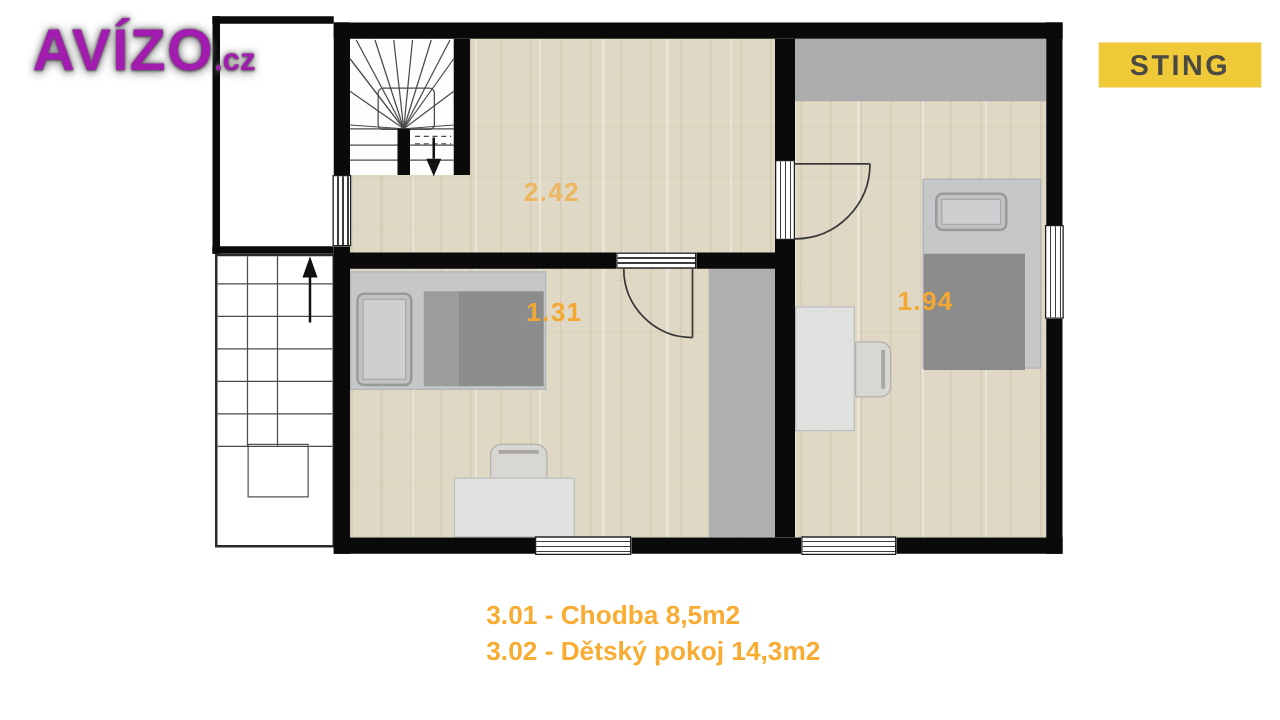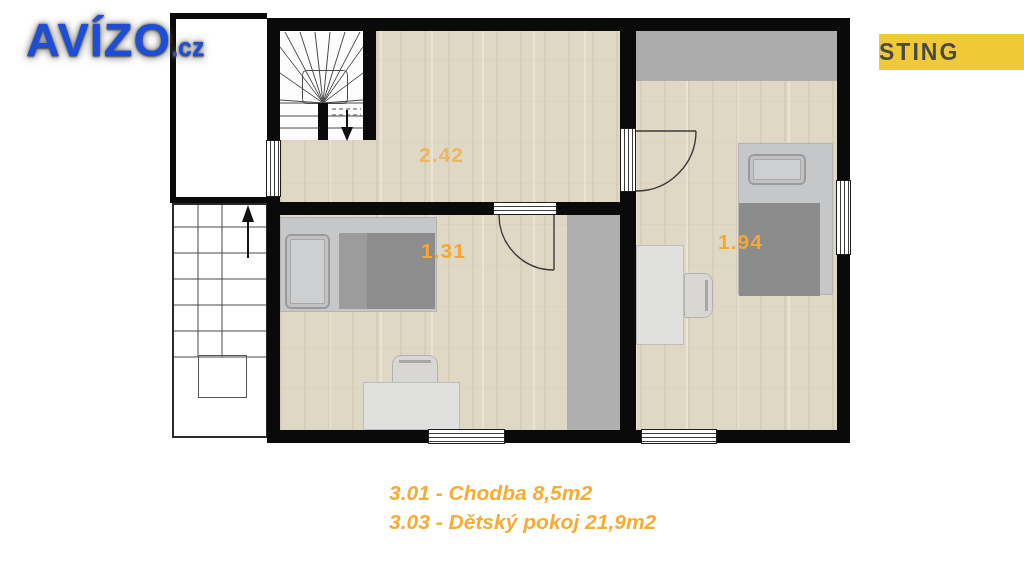--- a/index.html
+++ b/index.html
@@ -1,26 +1,26 @@
 <!DOCTYPE html>
 <html><head>
 <meta charset="utf-8">
 <style>
   html,body{margin:0;padding:0;background:#fff;}
   .page{position:relative;width:1024px;height:576px;background:#ffffff;overflow:hidden;
         font-family:"Liberation Sans",sans-serif;}
 
   
-  .logo{position:absolute;left:26px;top:12px;color:#1d4ed8;font-weight:bold;white-space:nowrap;
+  .logo{position:absolute;left:26px;top:12px;color:#a21caf;font-weight:bold;white-space:nowrap;
         text-shadow:0 1px 2px rgba(70,70,70,.95),0 0 7px rgba(115,115,115,.9),0 2px 8px rgba(130,130,130,.6),0 -1px 2px rgba(120,120,120,.5);
         z-index:30;}
   .logo-main{font-size:47px;letter-spacing:1px;}
   .logo-suffix{font-size:25px;}
-  .sting{position:absolute;left:879px;top:34px;width:146px;height:36px;background:#EFC937;
-         color:#4A4A42;font-size:23px;font-weight:bold;text-align:left;line-height:37px;
+  .sting{position:absolute;left:879px;top:34px;width:130px;height:36px;background:#EFC937;
+         color:#4A4A42;font-size:23px;font-weight:bold;text-align:center;line-height:37px;
          letter-spacing:2px;z-index:30;}
 
   
   .abs{position:absolute;box-sizing:border-box;}
   .wall{position:absolute;background:#0a0a0a;z-index:10;}
   .win{position:absolute;background:#ffffff;border:1px solid #1d1d1d;box-sizing:border-box;z-index:12;}
   .win-h{background-image:repeating-linear-gradient(180deg,transparent 0 3px,#3c3c3c 3px 4px);}
   .win-v{background-image:repeating-linear-gradient(90deg,transparent 0 3px,#3c3c3c 3px 4px);}
 
   .wood{position:absolute;left:280px;top:31px;width:557px;height:399px;background-color:#DFD8C4;
@@ -54,21 +54,21 @@
 
   
   .overlay{position:absolute;left:0;top:0;z-index:15;pointer-events:none;}
   .room-label{position:absolute;font-size:21px;font-weight:bold;color:#F4A833;z-index:20;
               letter-spacing:1px;}
   .lbl-301{left:419px;top:143px;opacity:.68;}
   .lbl-302{left:421px;top:239px;}
   .lbl-303{left:718px;top:230px;}
 
   .legend{position:absolute;left:389px;top:478px;font-size:21px;font-weight:bold;color:#F8AC33;
-          line-height:29px;white-space:nowrap;z-index:30;font-style:italic;}
+          line-height:29px;white-space:nowrap;z-index:30;}
 </style>
 </head>
 <body>
 
 <div class="page">
 
   <div class="logo">
     <span class="logo-main">AVÍZO</span><span class="logo-suffix">.cz</span>
   </div>
   <div class="sting">STING</div>
@@ -177,16 +177,16 @@
       </g>
     </svg>
 
     <span class="room-label lbl-301">2.42</span>
     <span class="room-label lbl-302">1.31</span>
     <span class="room-label lbl-303">1.94</span>
   </div>
 
   <div class="legend">
     <div>3.01 - Chodba 8,5m2</div>
-    <div>3.03 - Dětský pokoj 21,9m2</div>
+    <div>3.02 - Dětský pokoj 14,3m2</div>
   </div>
 
 </div>
 
 </body></html>

